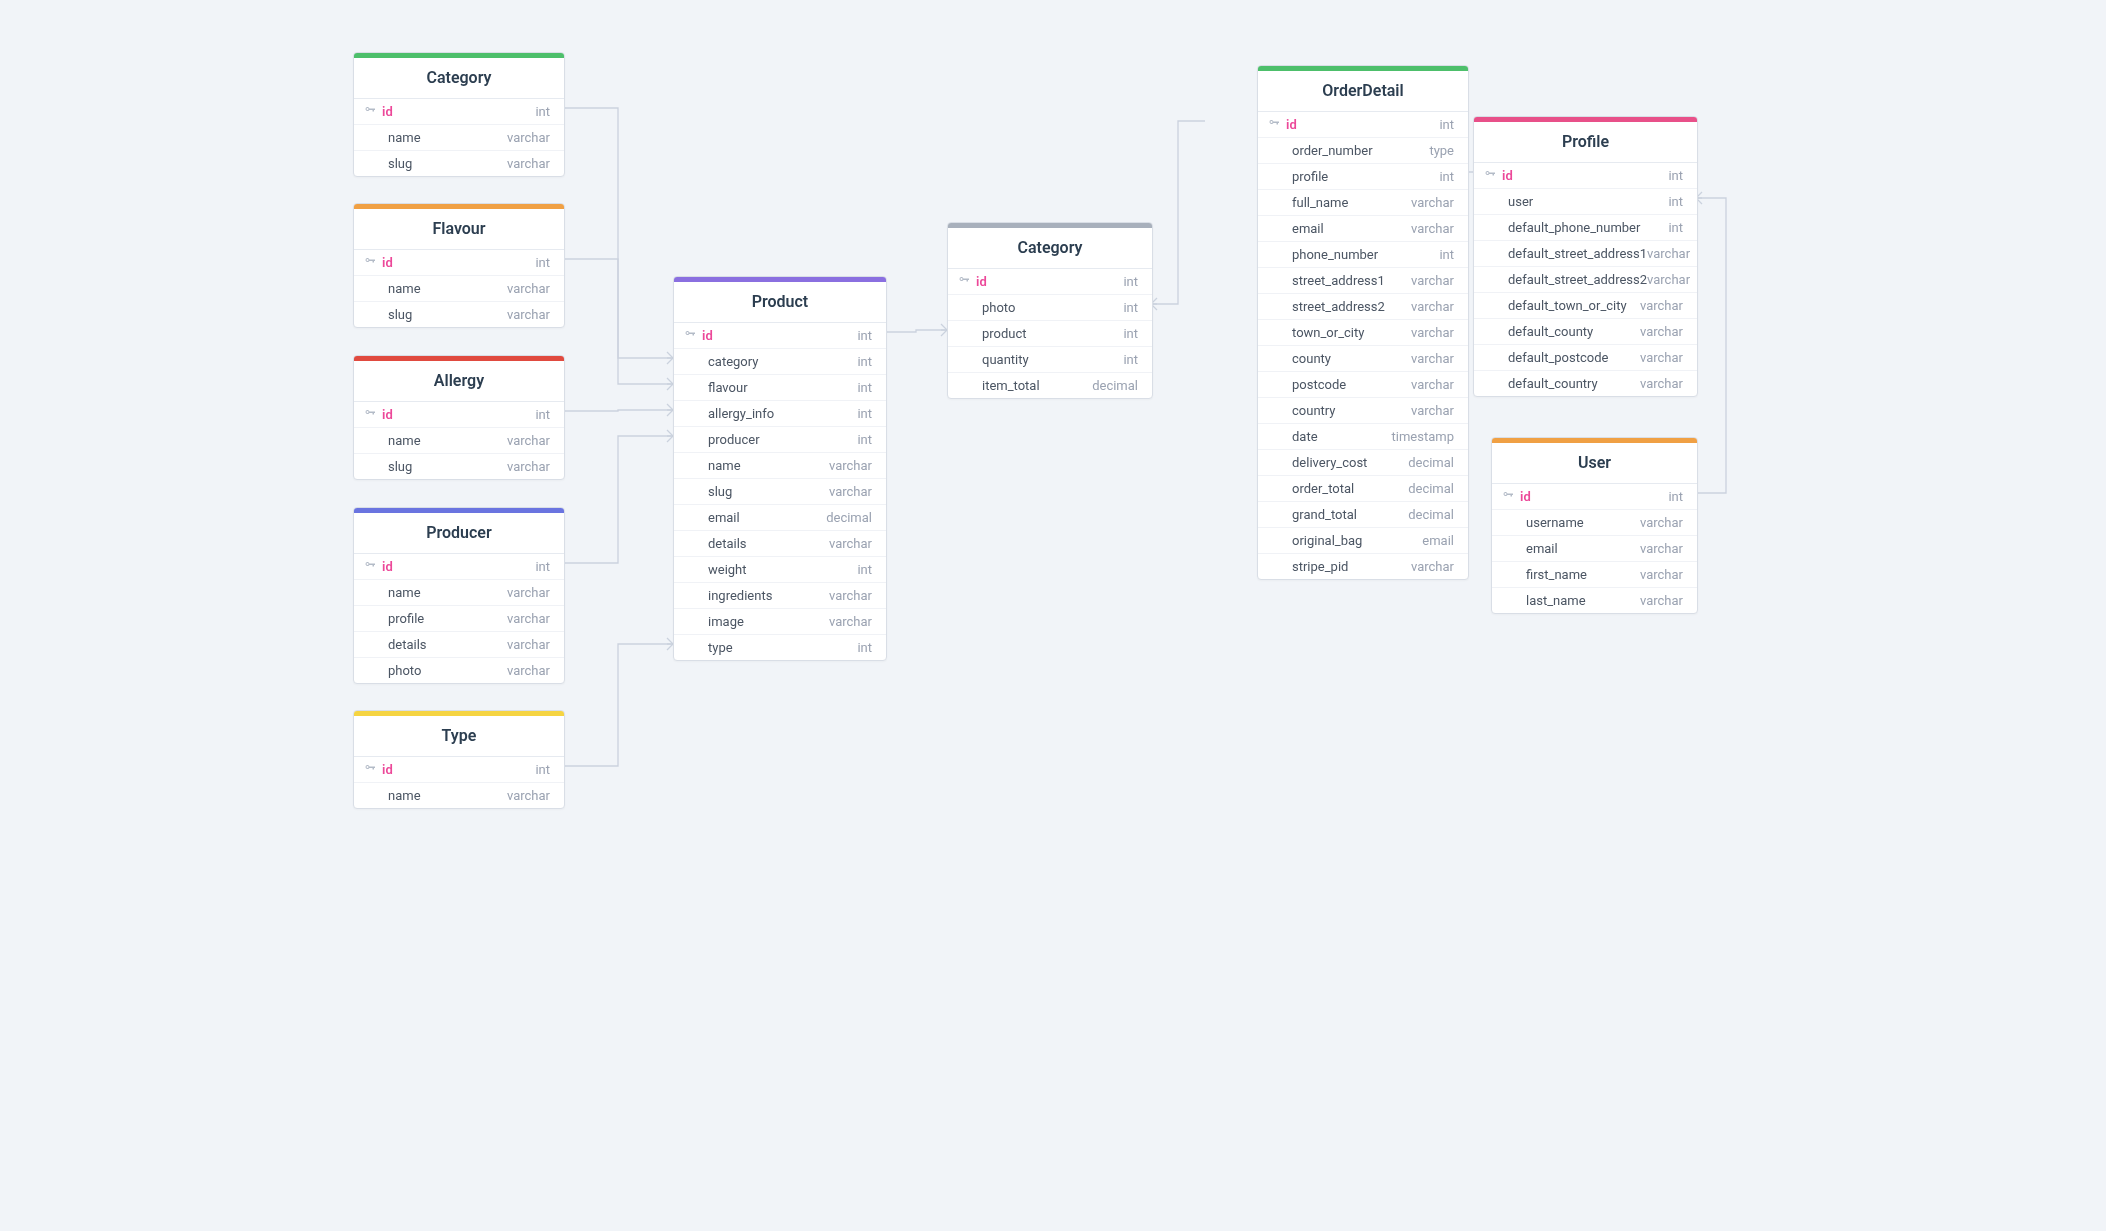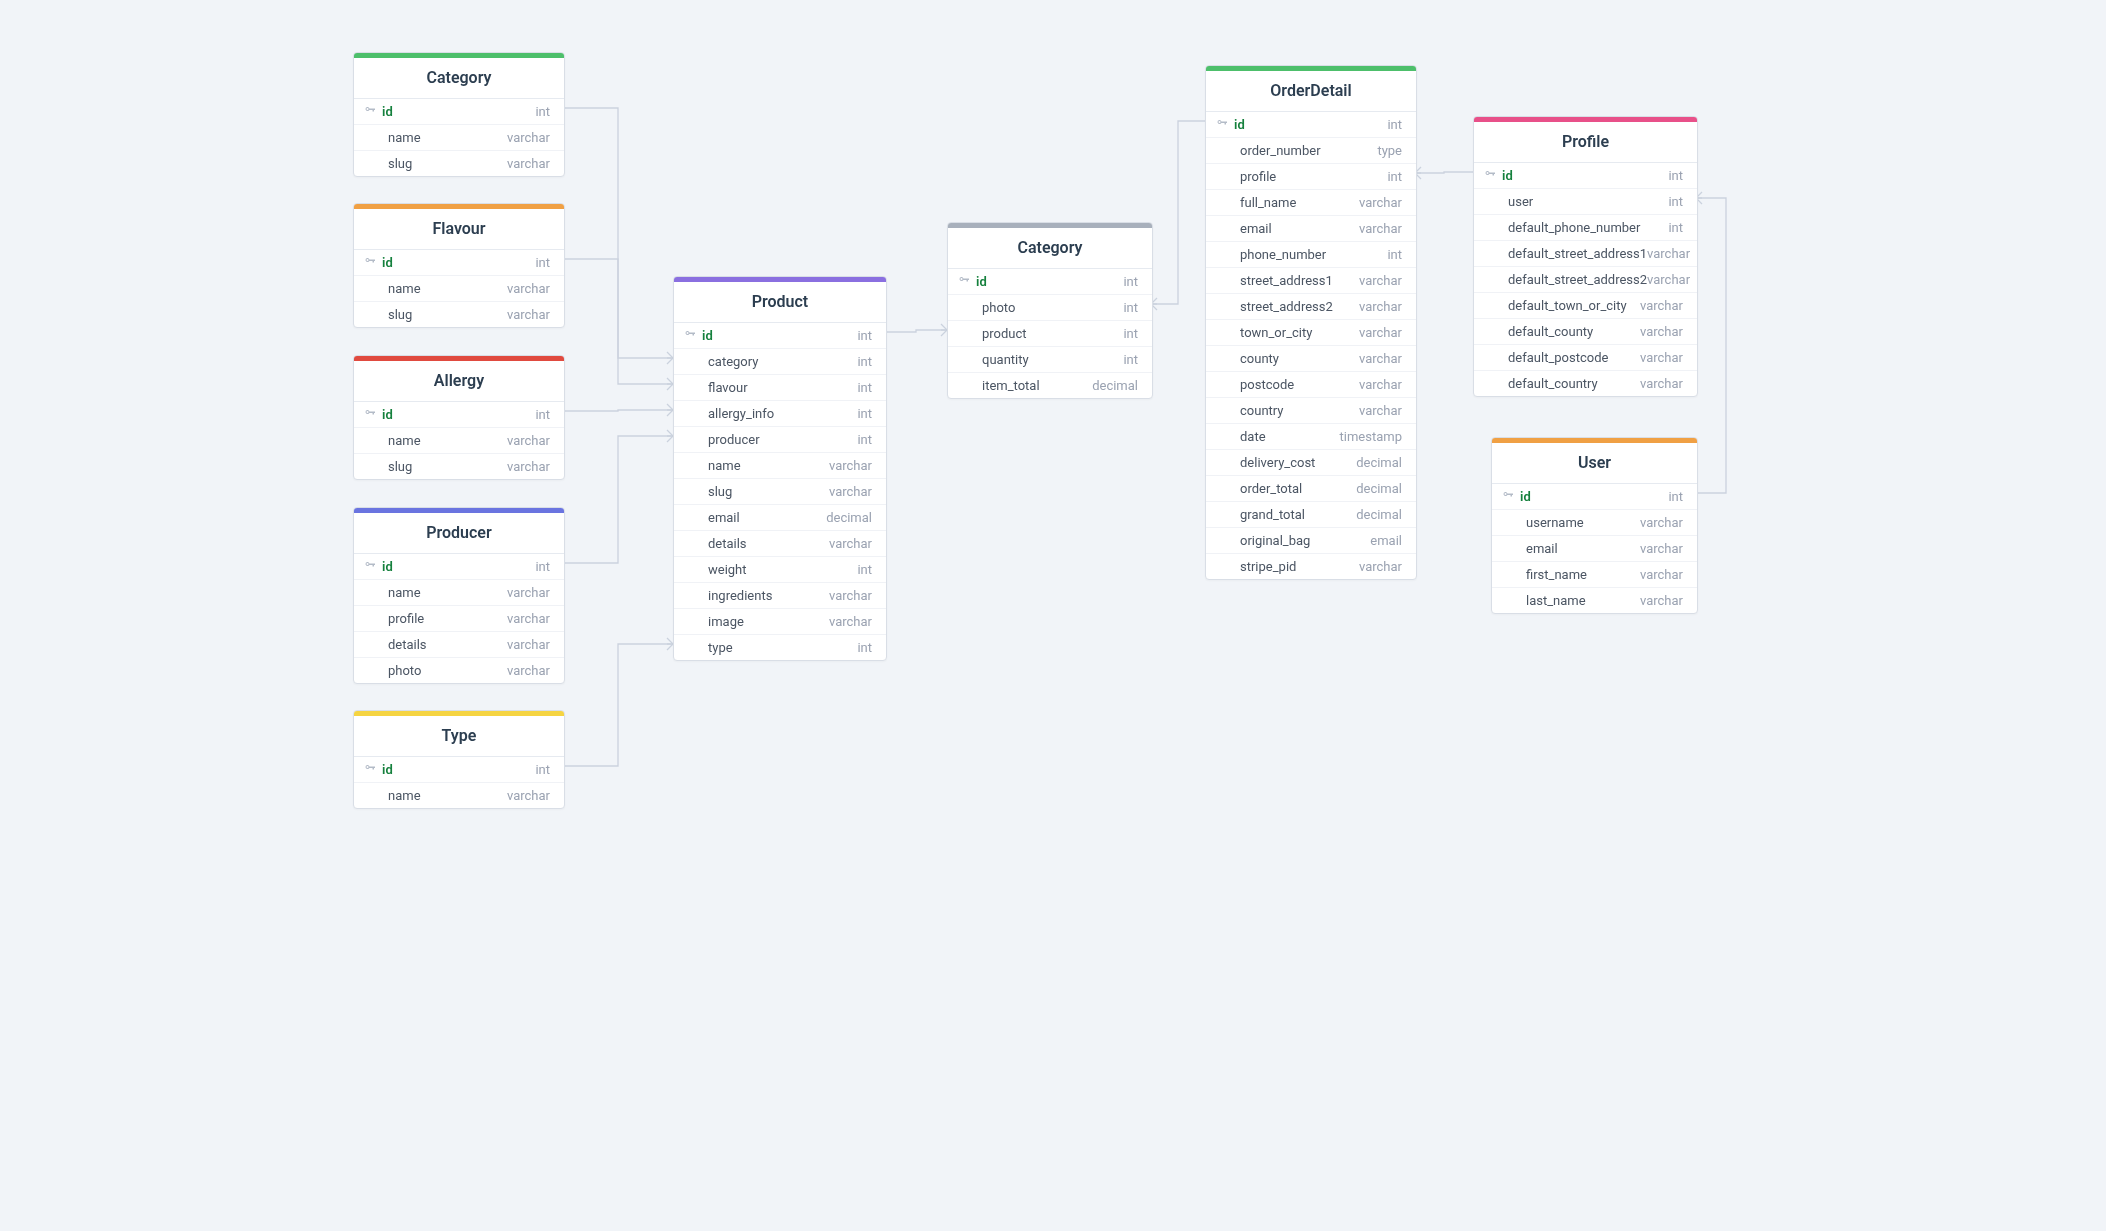--- a/index.html
+++ b/index.html
@@ -5,21 +5,21 @@
 html,body{margin:0;padding:0;font-family:-apple-system,BlinkMacSystemFont,"Segoe UI",Roboto,sans-serif;background:#f1f4f8;color:#2c3e50}
 .canvas{position:relative;width:1460px;height:830px;margin:0 auto}
 .connections{position:absolute;inset:0;pointer-events:none}
 .entity{position:absolute;background:#fff;border:1px solid #d9dee6;border-radius:4px;box-shadow:0 1px 2px rgba(0,0,0,.03);overflow:hidden}
 .entity .bar{height:5px}
 .entity h3{margin:0;padding:10px 0 11px;text-align:center;font-size:16px;font-weight:600;color:#2c3e50;border-bottom:1px solid #e6eaf0}
 .field{display:flex;align-items:center;justify-content:space-between;padding:5px 14px 5px 10px;border-bottom:1px solid #f0f2f6;font-size:13px}
 .field:last-child{border-bottom:none}
 .fname{display:flex;align-items:center;gap:6px;color:#4b5563}
 .fname .key-icon{display:inline-flex;width:12px;height:12px;color:#b3bbc7}
-.fname.pk{font-weight:600;color:#15803d}
+.fname.pk{font-weight:600;color:#ec4899}
 .ftype{color:#9aa2b1;font-size:13px}
 </style>
 </head>
 <body>
 
 <div class="canvas">
   <svg class="connections" width="1460" height="830">
       <path d="M240 108 L295 108 L295 358 L350 358" fill="none" stroke="#cbd2de" stroke-width="1.3"></path>
       <path d="M350 358 L344 352" fill="none" stroke="#cbd2de" stroke-width="1.3"></path>
       <path d="M350 358 L344 358" fill="none" stroke="#cbd2de" stroke-width="1.3"></path>
@@ -330,21 +330,21 @@
         <span class="ftype">int</span>
       </div>
       <div class="field">
         <span class="fname">
           <span style="width: 18px;"></span>
           <span>item_total</span>
         </span>
         <span class="ftype">decimal</span>
       </div>
     </div>
-    <div class="entity" style="left: 882px; top: 65px; width: 210px;">
+    <div class="entity" style="left: 934px; top: 65px; width: 210px;">
       <div class="bar" style="background: rgb(77, 191, 107);"></div>
       <h3>OrderDetail</h3>
       <div class="field">
         <span class="fname pk">
           <span><svg class="key-icon" viewBox="0 0 24 24" fill="currentColor">
               <path d="M7 14a4 4 0 1 1 3.87-5H22v3h-2v3h-3v-3h-6.13A4 4 0 0 1 7 14zm0-2a2 2 0 1 0 0-4 2 2 0 0 0 0 4z"></path>
             </svg></span>
           <span>id</span>
         </span>
         <span class="ftype">int</span>

